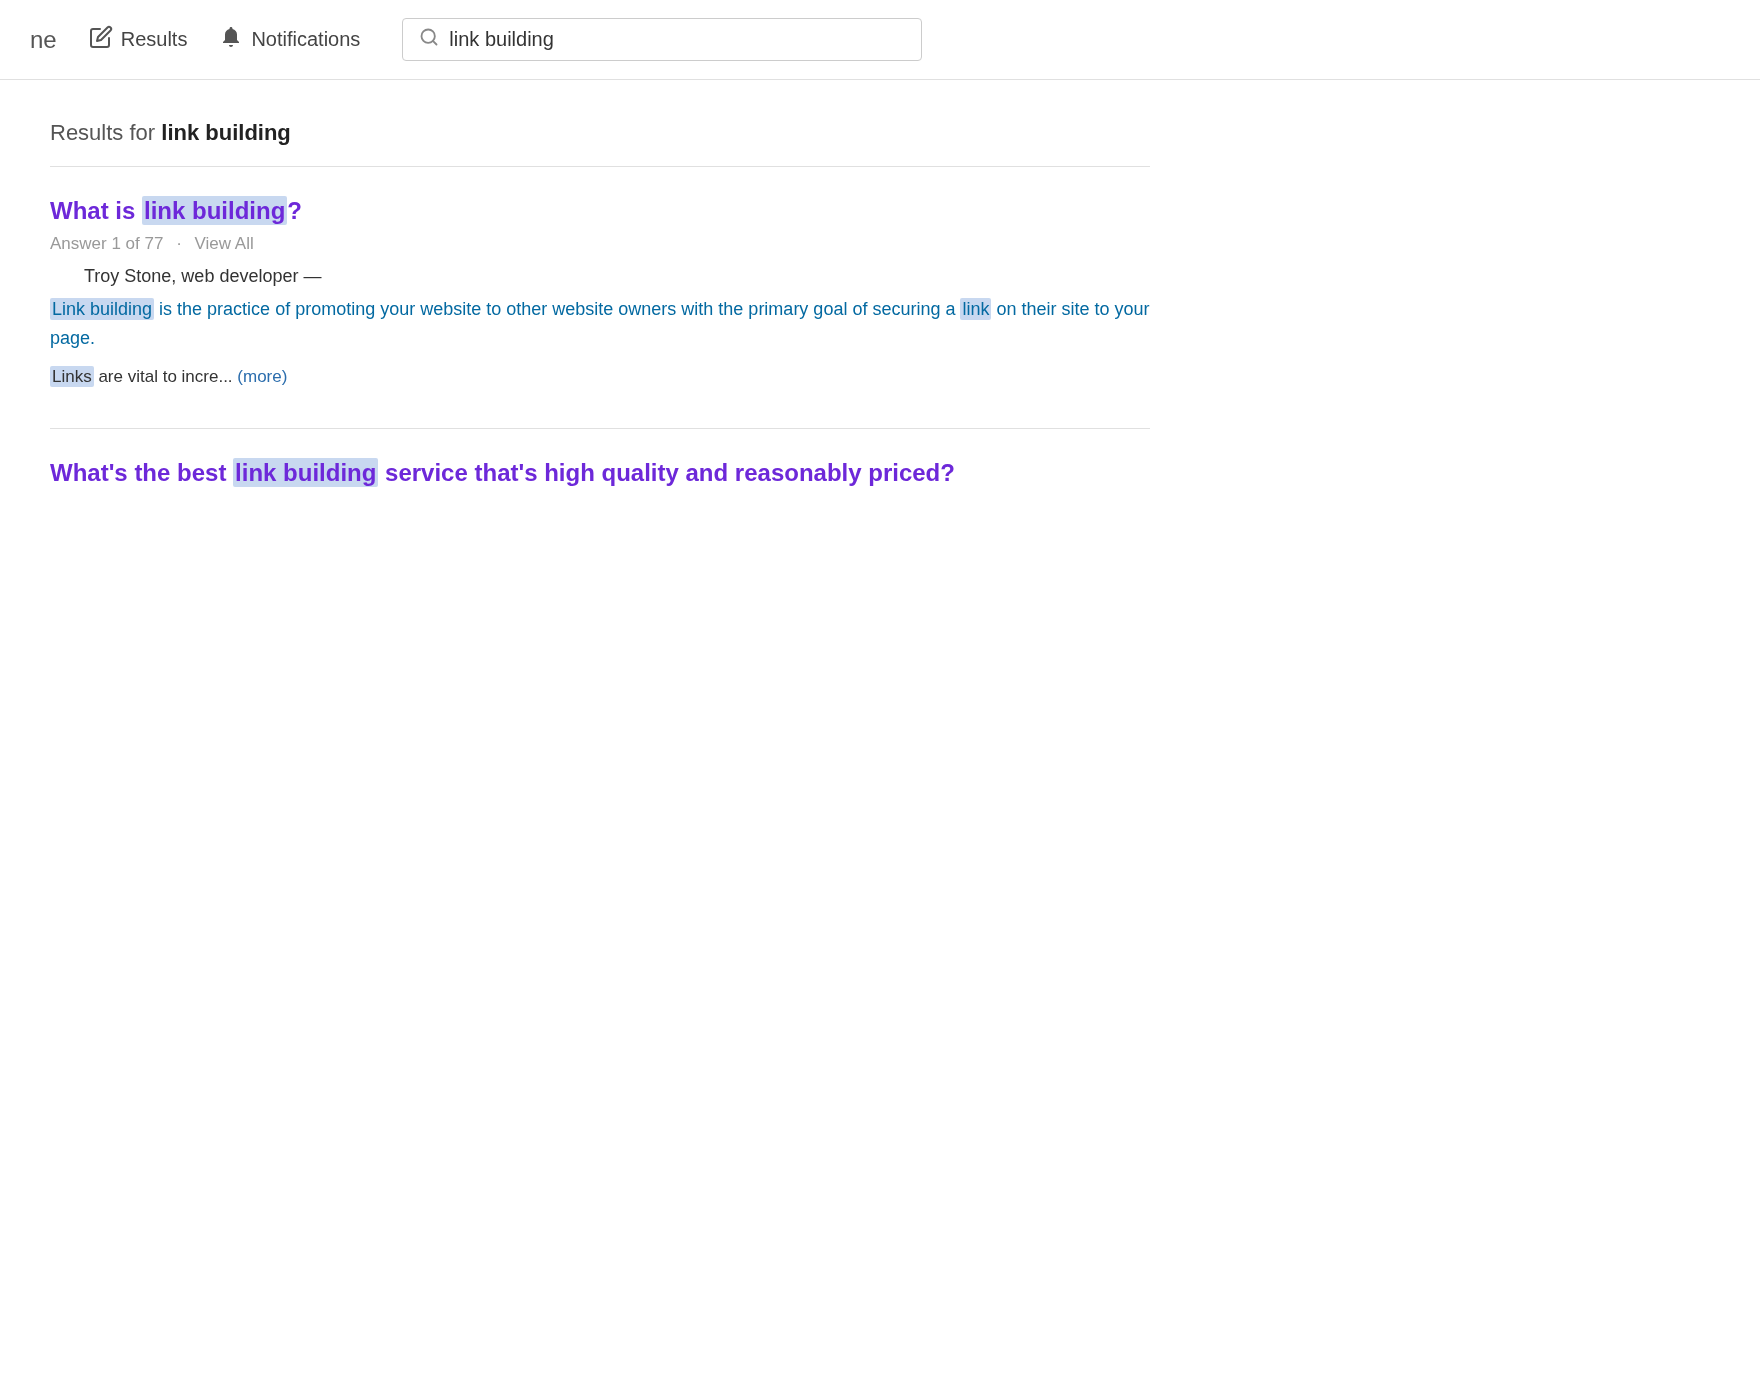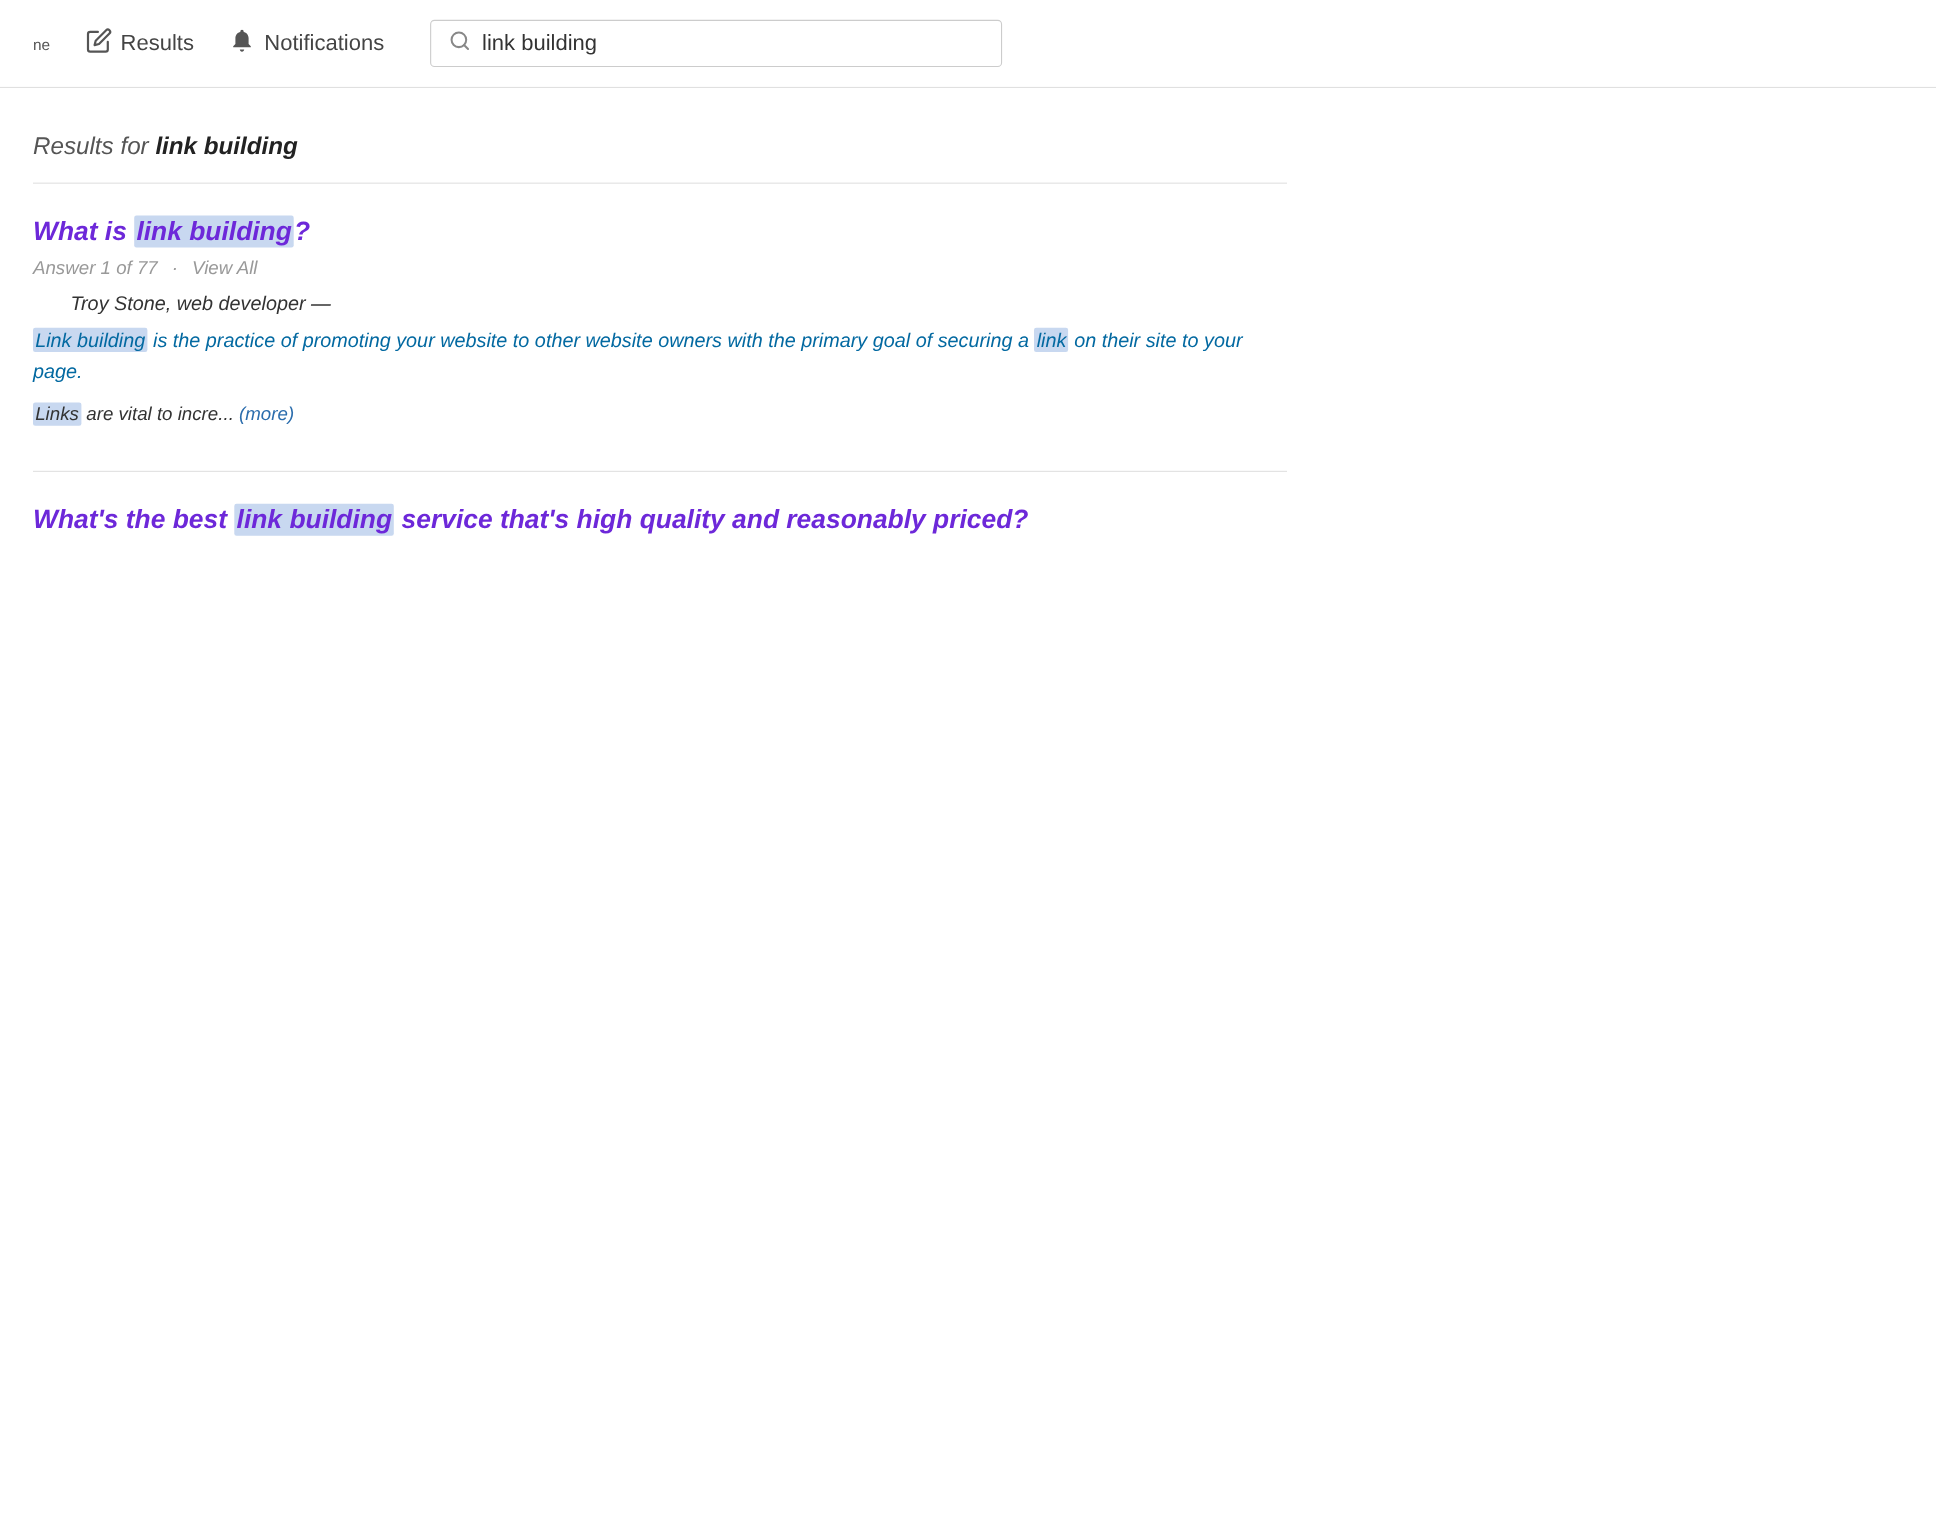--- a/index.html
+++ b/index.html
@@ -19,21 +19,21 @@
     .header {
       display: flex;
       align-items: center;
       padding: 18px 30px;
       border-bottom: 1px solid #e0e0e0;
       background: #ffffff;
       gap: 32px;
     }
 
     .header-left {
-      font-size: 14px;
+      font-size: 24px;
       color: #555;
       font-weight: 400;
     }
 
     .nav-item {
       display: flex;
       align-items: center;
       gap: 8px;
       font-size: 20px;
       color: #444;
@@ -68,22 +68,21 @@
       outline: none;
       font-size: 20px;
       color: #333;
       width: 100%;
       background: transparent;
     }
 
     
     .main-content {
       max-width: 1200px;
-      padding: 40px 30px;
-      font-style: italic;
+      padding: 40px 50px;
     }
 
     .results-header {
       font-size: 22px;
       color: #555;
       margin-bottom: 20px;
       font-weight: 400;
     }
 
     .results-header strong {

